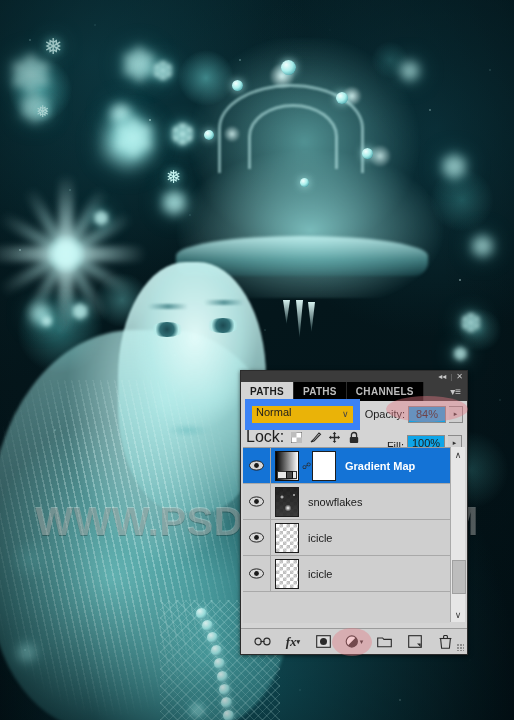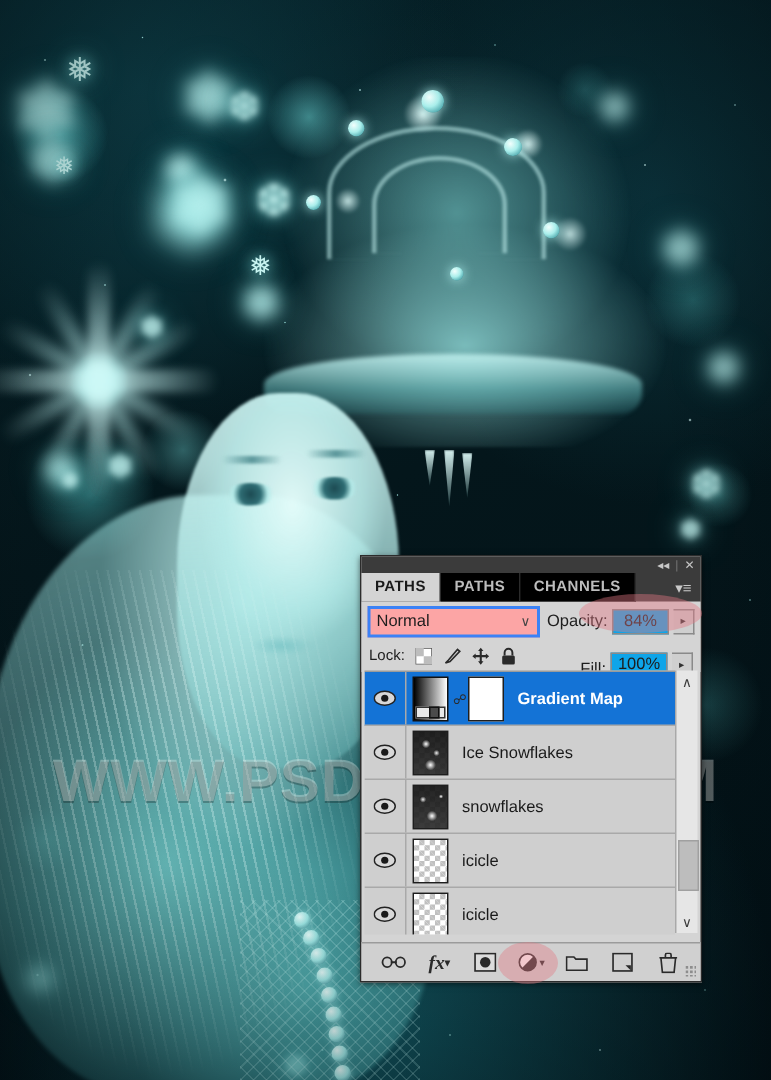--- a/index.html
+++ b/index.html
@@ -207,22 +207,22 @@
   #panel-menu-btn{
     margin-left:auto;display:flex;align-items:center;padding:0 6px;color:#c9c9c9;
     font-size:10px;cursor:pointer;
   }
 
   
   #blend-row{
     height:22px;display:flex;align-items:center;gap:5px;padding:2px 4px 0 4px;background:#d4d4d4;
   }
   #blend-select{
-    width:120px;height:17px;background:#fca5a5;border:2px solid #3b82f6;
-    display:flex;align-items:center;padding:0 4px;font-size:11px;position:relative;cursor:pointer;
+    width:120px;height:17px;background:#eab308;border:7px solid #3b82f6;
+    display:flex;align-items:flex-start;padding:0 4px;font-size:11px;position:relative;cursor:pointer;
   }
   #blend-select .chev{position:absolute;right:4px;top:3px;font-size:9px;color:#444;}
   #opacity-wrap{display:flex;align-items:center;gap:3px;position:relative;text-align:right;}
   #opacity-label{font-size:11px;}
   .numfield{
     height:15px;min-width:36px;background:#0ea5e9;border:1px solid #8a8a8a;
     display:flex;align-items:center;justify-content:center;font-size:11px;cursor:text;
   }
   .spinner{
     width:13px;height:15px;background:#cfcfcf;border:1px solid #8a8a8a;border-left:none;
@@ -231,21 +231,21 @@
   
   #opacity-highlight{
     position:absolute;left:386px;top:396px;width:82px;height:26px;border-radius:50%;
     background:rgba(226,120,130,.42);pointer-events:none;
   }
 
   
   #lock-row{
     height:22px;display:flex;align-items:center;gap:6px;padding:1px 5px 0 5px;background:#d4d4d4;
   }
-  #lock-row .lk{font-size:10px;}
+  #lock-row .lk{font-size:16px;}
   .lockic{width:13px;height:13px;display:flex;align-items:center;justify-content:center;cursor:pointer;}
   #fill-wrap{display:flex;align-items:flex-end;gap:3px;margin-left:auto;margin-top:12px;}
 
   
   #layer-list{
     position:absolute;left:2px;top:76px;width:207px;height:175px;
     background:#cfcfcf;border-top:1px solid #9b9b9b;overflow:hidden;
   }
   .layer-row{
     height:35px;display:flex;align-items:center;border-bottom:1px solid #a9a9a9;
@@ -464,76 +464,62 @@
         <div class="thumbs">
           <div class="thumb grad">
               <div class="slider"></div>
             </div>
           <span class="link-ic">☍</span>
           <div class="thumb white"></div>
         </div>
         <span class="lname">Gradient Map</span>
       </div>
 
+
       <div class="layer-row">
         <div class="eye-cell">
           <svg class="eye-ic" width="15" height="11" viewBox="0 0 15 11">
               <ellipse cx="7.5" cy="5.5" rx="7" ry="4.6" fill="#d8d8d8" stroke="#222" stroke-width="1"></ellipse>
               <circle cx="7.5" cy="5.5" r="2.4" fill="#1a1a1a"></circle>
             </svg>
         </div>
         <div class="thumbs">
           <div class="thumb checker">
-              <div style="position:absolute;inset:0;background:radial-gradient(circle 4px at 8px 8px,#fff,transparent 70%),radial-gradient(circle 3px at 15px 14px,#f0f0f0,transparent 70%),radial-gradient(circle 5px at 11px 22px,#fff,transparent 72%),linear-gradient(180deg,rgba(15,15,15,.92),rgba(40,40,40,.92));"></div>
+              <div style="position:absolute;inset:0;background:radial-gradient(circle 5px at 12px 20px,#fff,transparent 70%),radial-gradient(circle 3px at 6px 9px,#ededed,transparent 70%),radial-gradient(circle 2px at 18px 7px,#fff,transparent 70%),linear-gradient(180deg,rgba(18,18,18,.92),rgba(44,44,44,.92));"></div>
             </div>
         </div>
-        <span class="lname">Ice Snowflakes</span>
+        <span class="lname">snowflakes</span>
       </div>
 
       <div class="layer-row">
         <div class="eye-cell">
           <svg class="eye-ic" width="15" height="11" viewBox="0 0 15 11">
               <ellipse cx="7.5" cy="5.5" rx="7" ry="4.6" fill="#d8d8d8" stroke="#222" stroke-width="1"></ellipse>
               <circle cx="7.5" cy="5.5" r="2.4" fill="#1a1a1a"></circle>
             </svg>
         </div>
         <div class="thumbs">
-          <div class="thumb checker">
-              <div style="position:absolute;inset:0;background:radial-gradient(circle 5px at 12px 20px,#fff,transparent 70%),radial-gradient(circle 3px at 6px 9px,#ededed,transparent 70%),radial-gradient(circle 2px at 18px 7px,#fff,transparent 70%),linear-gradient(180deg,rgba(18,18,18,.92),rgba(44,44,44,.92));"></div>
-            </div>
-        </div>
-        <span class="lname">snowflakes</span>
+          <div class="thumb checker"></div>
+        </div>
+        <span class="lname">icicle</span>
       </div>
 
       <div class="layer-row">
         <div class="eye-cell">
           <svg class="eye-ic" width="15" height="11" viewBox="0 0 15 11">
               <ellipse cx="7.5" cy="5.5" rx="7" ry="4.6" fill="#d8d8d8" stroke="#222" stroke-width="1"></ellipse>
               <circle cx="7.5" cy="5.5" r="2.4" fill="#1a1a1a"></circle>
             </svg>
         </div>
         <div class="thumbs">
           <div class="thumb checker"></div>
         </div>
         <span class="lname">icicle</span>
       </div>
 
-      <div class="layer-row">
-        <div class="eye-cell">
-          <svg class="eye-ic" width="15" height="11" viewBox="0 0 15 11">
-              <ellipse cx="7.5" cy="5.5" rx="7" ry="4.6" fill="#d8d8d8" stroke="#222" stroke-width="1"></ellipse>
-              <circle cx="7.5" cy="5.5" r="2.4" fill="#1a1a1a"></circle>
-            </svg>
-        </div>
-        <div class="thumbs">
-          <div class="thumb checker"></div>
-        </div>
-        <span class="lname">icicle</span>
-      </div>
-
     </div>
 
     <div id="layer-scroll">
       <div class="sb-btn">∧</div>
       <div id="sb-track">
         <div id="sb-thumb"></div>
       </div>
       <div class="sb-btn">∨</div>
     </div>
 

